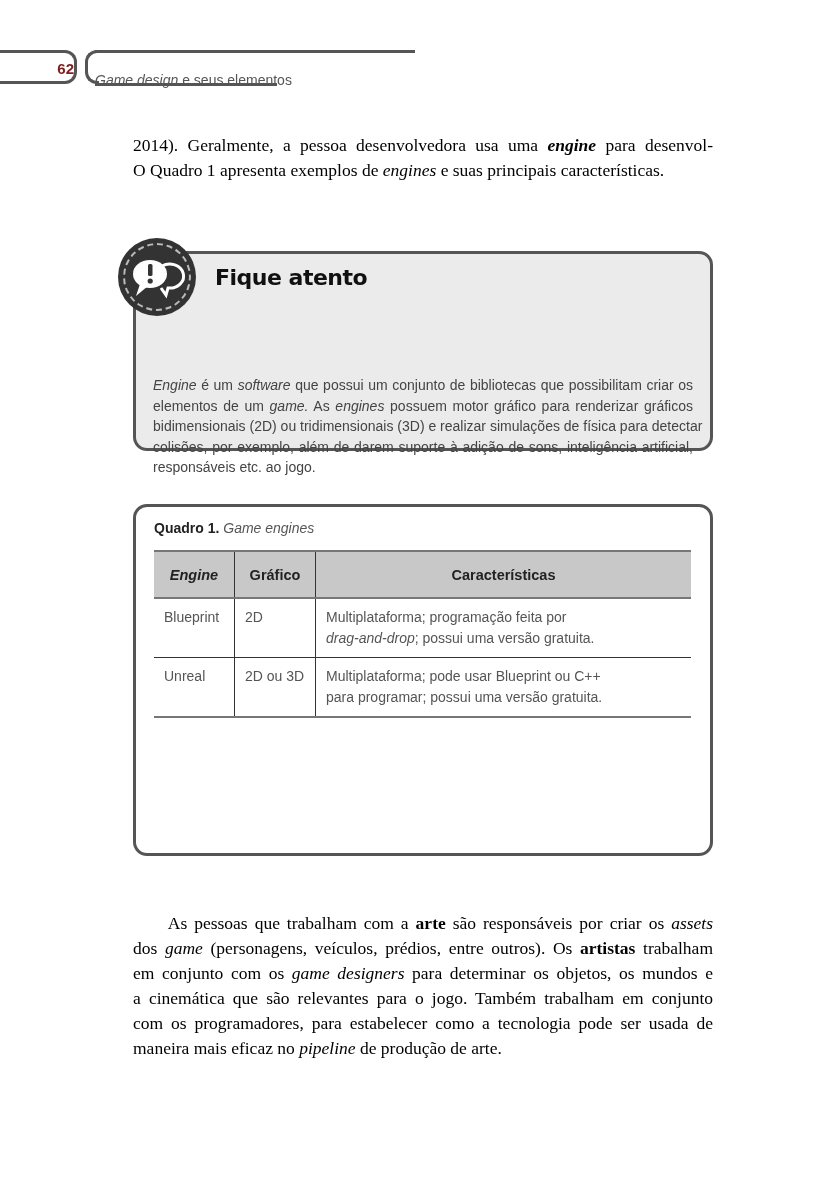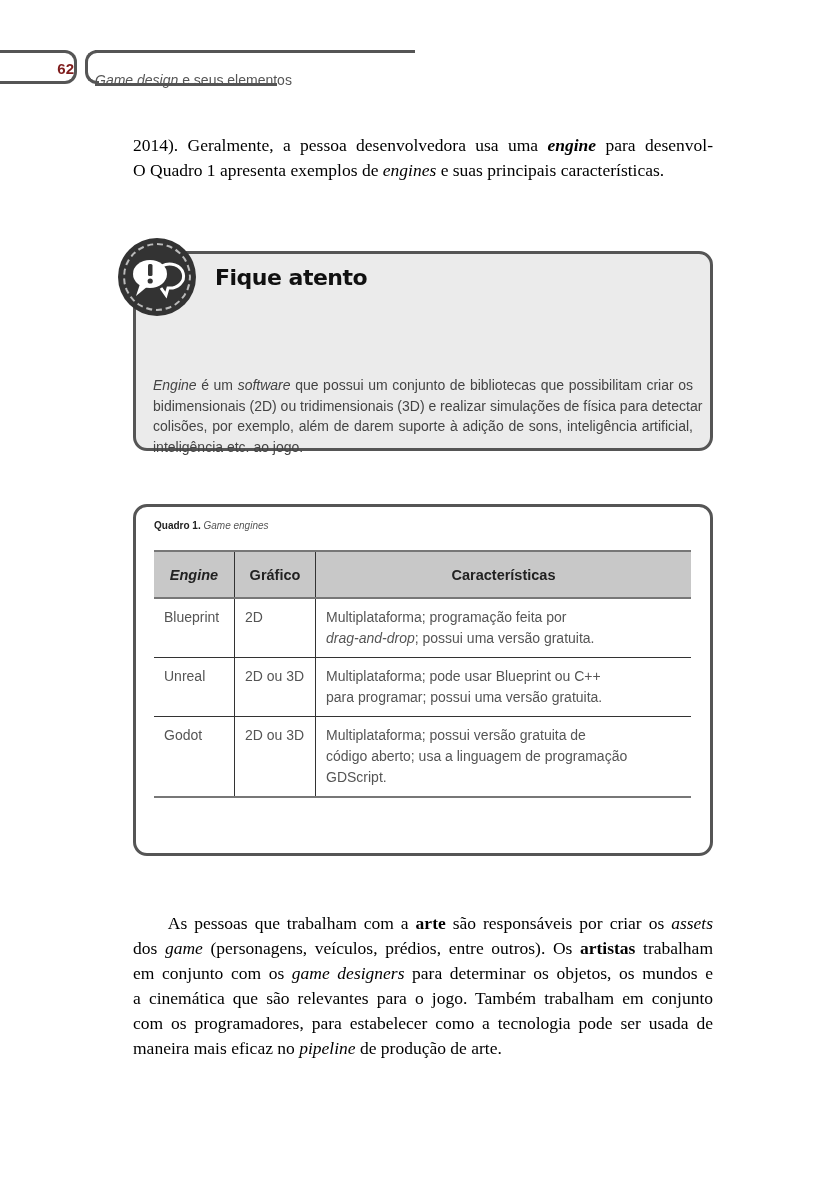--- a/index.html
+++ b/index.html
@@ -23,21 +23,21 @@
     .callout { position:absolute; left:133px; top:251px; width:580px; height:200px; background:#ebebeb; border:3px solid #555; border-radius:14px; box-sizing:border-box; }
     .callout-icon { position:absolute; left:118px; top:238px; width:78px; height:78px; border-radius:50%; background:#333; }
     .callout-icon .dash { position:absolute; left:5px; top:5px; right:5px; bottom:5px; border:2px dashed #bbb; border-radius:50%; }
     .callout-title { position:absolute; left:215px; top:265px; font-family:"DejaVu Sans",sans-serif; font-weight:bold; font-size:22px; color:#111; letter-spacing:-0.5px; }
     .callout-body { position:absolute; left:153px; top:333px; width:540px; font-family:"Liberation Sans",sans-serif; font-size:14px; line-height:20.5px; color:#444;margin-top:42px; }
     .callout-body .line { display:block; white-space:nowrap; text-align:justify; text-align-last:justify; }
     .callout-body .line.last { text-align-last:left; }
 
     
     .quadro { position:absolute; left:133px; top:504px; width:580px; height:352px; border:3px solid #555; border-radius:14px; box-sizing:border-box; background:#fff; }
-    .quadro-cap { position:absolute; left:154px; top:520px; font-family:"Liberation Sans",sans-serif; font-size:10px; color:#222;text-align:center; }
+    .quadro-cap { position:absolute; left:154px; top:520px; font-family:"Liberation Sans",sans-serif; font-size:14px; color:#222;text-align:center; }
     .quadro-cap b { font-weight:bold; }
     .quadro-cap i { color:#555; }
     table.engines { position:absolute; left:154px; top:550px; width:537px; border-collapse:collapse; font-family:"Liberation Sans",sans-serif; font-size:14px; color:#555; }
     table.engines th { background:#c8c8c8; height:43px; font-weight:bold; color:#222; font-size:14.5px; border-top:2px solid #777; border-bottom:2px solid #777; }
     table.engines th:first-child { font-style:italic; }
     table.engines td { vertical-align:top; padding:8px 10px 8px 10px; line-height:21px; border-bottom:1px solid #333; }
     table.engines th + th, table.engines td + td { border-left:1px solid #333; }
     table.engines tr:last-child td { border-bottom:2px solid #777; }
     .c1 { width:78px; } .c2 { width:78px;margin-top:38px; }
   </style>
@@ -65,23 +65,24 @@
     <path d="M44 28 a14 12 0 1 1 6 22 l-2 7 l-5 -7" fill="none" stroke="#fff" stroke-width="3"></path>
     <ellipse cx="32" cy="36" rx="17" ry="14" fill="#fff"></ellipse>
     <path d="M22 46 L18 58 L30 48 Z" fill="#fff"></path>
     <rect x="30" y="26" width="4.5" height="12" rx="1.5" fill="#333"></rect>
     <circle cx="32.2" cy="43" r="2.6" fill="#333"></circle>
   </svg>
 </div>
 <div class="callout-title">Fique atento</div>
 <div class="callout-body">
     <span class="line"><i>Engine</i><span> é um </span><i>software</i><span> que possui um conjunto de bibliotecas que possibilitam criar os</span></span>
+    <span class="line"><span>elementos de um </span><i>game.</i><span> As </span><i>engines</i><span> possuem motor gráfico para renderizar gráficos</span></span>
     <span class="line"><span>bidimensionais (2D) ou tridimensionais (3D) e realizar simulações de física para detectar</span></span>
     <span class="line"><span>colisões, por exemplo, além de darem suporte à adição de sons, inteligência artificial,</span></span>
-    <span class="line last"><span>inteligência etc. ao jogo.</span></span>
+    <span class="line last"><span>responsáveis etc. ao jogo.</span></span>
   </div>
 
 <div class="quadro"></div>
 <div class="quadro-cap"><b>Quadro 1.</b> <i>Game engines</i></div>
 <table class="engines">
   <thead>
     <tr>
       <th class="c1">Engine</th>
       <th class="c2">Gráfico</th>
       <th>Características</th>
@@ -97,29 +98,20 @@
         </td>
       </tr>
       <tr>
         <td>Unreal</td>
         <td>2D ou 3D</td>
         <td>
           <div><span>Multiplataforma; pode usar Blueprint ou C++</span></div>
           <div><span>para programar; possui uma versão gratuita.</span></div>
         </td>
       </tr>
-      <tr>
-        <td>Godot</td>
-        <td>2D ou 3D</td>
-        <td>
-          <div><span>Multiplataforma; possui versão gratuita de</span></div>
-          <div><span>código aberto; usa a linguagem de programação</span></div>
-          <div><span>GDScript.</span></div>
-        </td>
-      </tr>
     </tbody>
 </table>
 
 <div class="para" style="top:911px;">
     <span class="line"><span>&nbsp;&nbsp;&nbsp;&nbsp;&nbsp;As pessoas que trabalham com a </span><b>arte</b><span> são responsáveis por criar os </span><i>assets</i></span>
     <span class="line"><span>dos </span><i>game</i><span> (personagens, veículos, prédios, entre outros). Os </span><b>artistas</b><span> trabalham</span></span>
     <span class="line"><span>em conjunto com os </span><i>game designers</i><span> para determinar os objetos, os mundos e</span></span>
     <span class="line"><span>a cinemática que são relevantes para o jogo. Também trabalham em conjunto</span></span>
     <span class="line"><span>com os programadores, para estabelecer como a tecnologia pode ser usada de</span></span>
     <span class="line last"><span>maneira mais eficaz no </span><i>pipeline</i><span> de produção de arte.</span></span>

